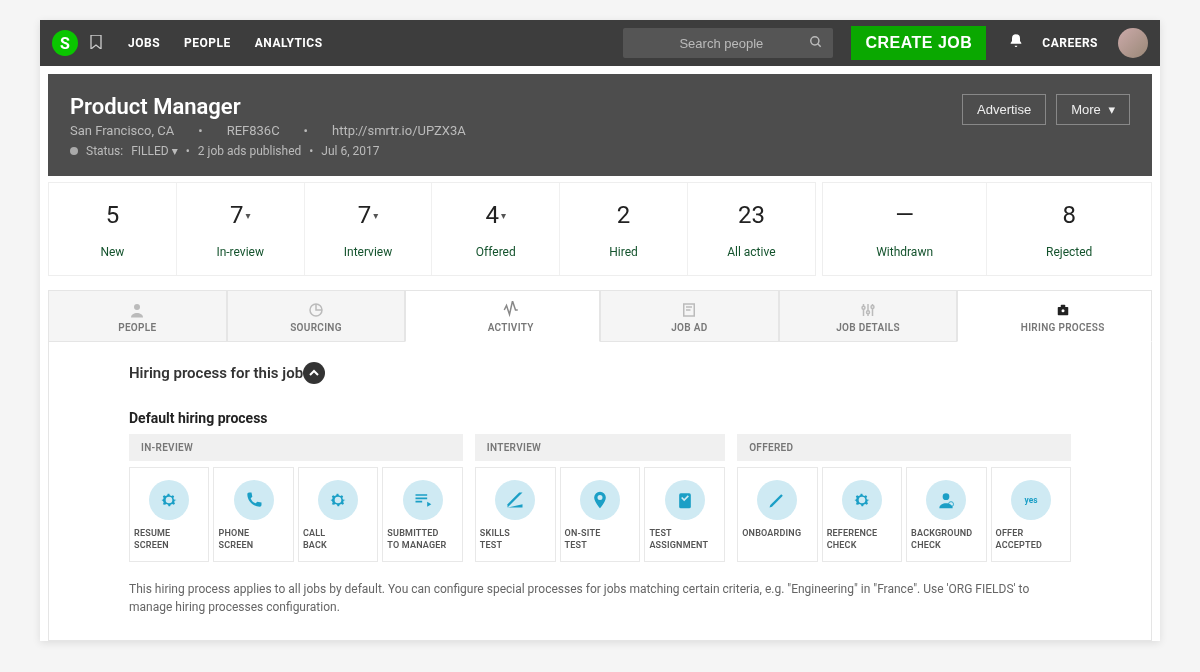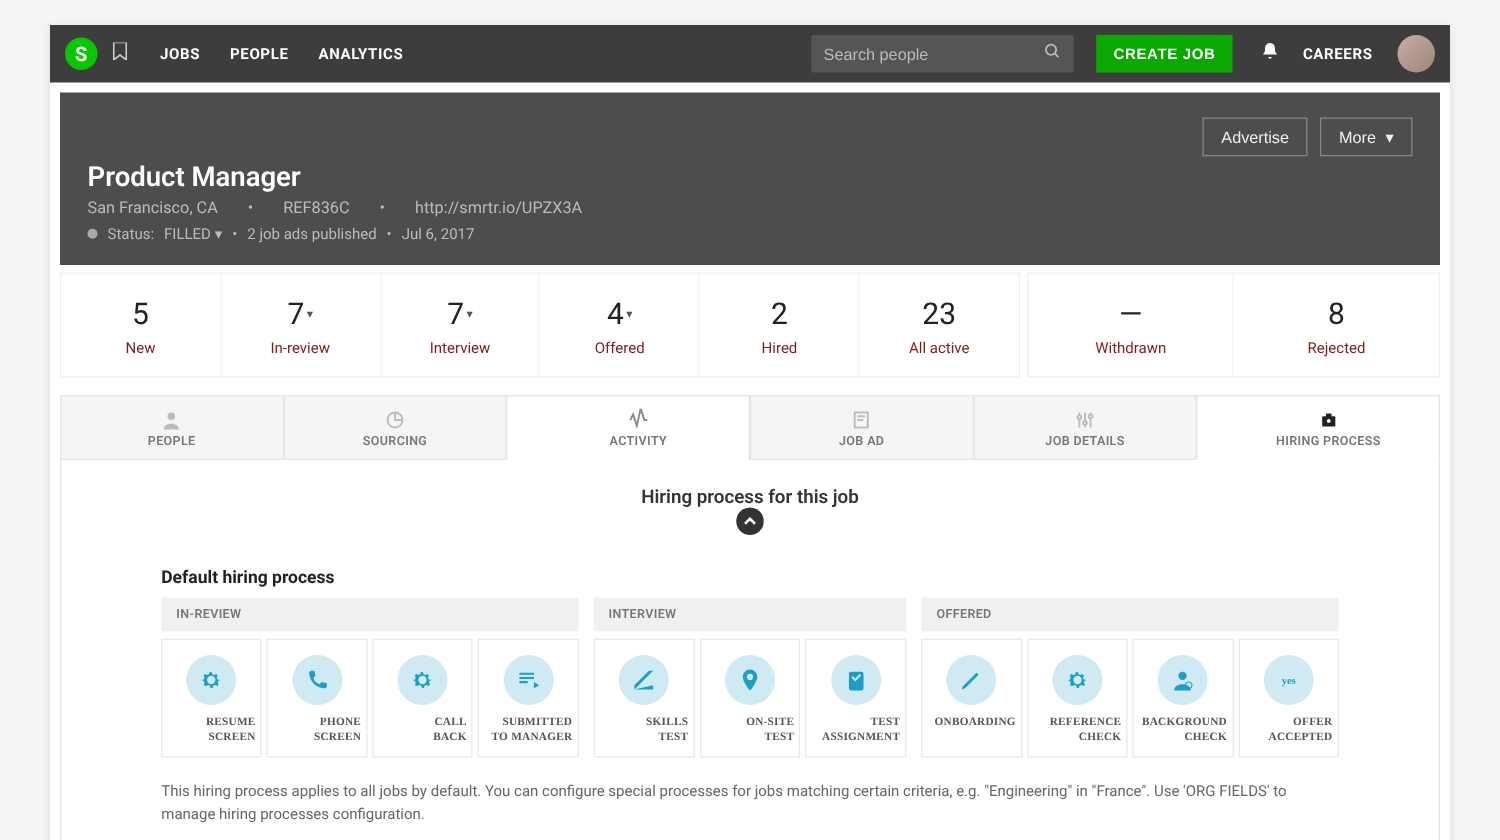--- a/index.html
+++ b/index.html
@@ -7,72 +7,72 @@
 .app { background: #fff; box-shadow: 0 2px 8px rgba(0,0,0,0.1); }
 
 
 .topnav { background: #3d3d3d; height: 46px; display: flex; align-items: center; padding: 0 12px; gap: 8px; }
 .logo { width: 26px; height: 26px; background: #0ac600; border-radius: 50%; display: flex; align-items: center; justify-content: center; color: #fff; font-weight: bold; font-size: 16px; }
 .bookmark-icn { color: #ccc; font-size: 14px; margin-left: 4px; }
 .nav-links { display: flex; gap: 24px; margin-left: 18px; }
 .nav-link { color: #fff; font-size: 12px; font-weight: 700; letter-spacing: 0.5px; text-decoration: none; }
 .spacer { flex: 1; }
 .search-wrap { background: #555; height: 30px; width: 210px; display: flex; align-items: center; padding: 0 10px; border-radius: 2px; }
-.search-input { background: transparent; border: none; color: #fde047; font-size: 13px; flex: 1; outline: none; }
+.search-input { background: transparent; border: none; color: #fde047; font-size: 13px; flex: 1; outline: none; text-align: center; }
 .search-input::placeholder { color: #bbb; }
 .search-icn { color: #bbb; font-size: 14px; }
-.btn-create { background: #0aa800; color: #fff; border: none; padding: 8px 14px; font-size: 12px; font-weight: 700; letter-spacing: 0.5px; margin-left: 10px; cursor: pointer; }
+.btn-create { background: #0aa800; color: #fff; border: none; padding: 8px 14px; font-size: 16px; font-weight: 700; letter-spacing: 0.5px; margin-left: 10px; cursor: pointer; }
 .notif { color: #fff; margin-left: 14px; font-size: 16px; }
 .careers-link { color: #fff; font-size: 12px; font-weight: 700; letter-spacing: 0.5px; margin-left: 10px; text-decoration: none; }
 .avatar { width: 30px; height: 30px; border-radius: 50%; background: linear-gradient(135deg,#caa,#987); margin-left: 12px; }
 
 
 .header-panel { background: #4d4d4d; color: #fff; padding: 20px 22px 18px; margin: 8px 8px 0; display: flex; justify-content: space-between; align-items: flex-start; }
-.job-title { font-size: 22px; font-weight: 600; margin-top: 36px; }
+.job-title { font-size: 22px; font-weight: 600; }
 .job-meta { font-size: 13px; color: #bbb; margin-top: 4px; display: flex; gap: 24px; align-items: center; }
 .job-status-row { font-size: 12px; color: #bbb; margin-top: 6px; display: flex; align-items: center; gap: 8px; }
 .status-dot { width: 8px; height: 8px; background: #aaa; border-radius: 50%; display: inline-block; }
 .hdr-btns { display: flex; gap: 10px; margin-left: 35px; }
 .hdr-btn { background: transparent; border: 1px solid #888; color: #eee; padding: 7px 14px; font-size: 13px; cursor: pointer; }
 .hdr-btn .caret { margin-left: 4px; }
 
 
 .stats { display: flex; margin: 6px 8px 0; gap: 6px; }
 .stats-group1 { display: flex; flex: 7; background: #fff; border: 1px solid #eee; }
 .stats-group2 { display: flex; flex: 3; background: #fff; border: 1px solid #eee; }
 .stat { flex: 1; text-align: center; padding: 18px 4px 16px; border-left: 1px solid #f0f0f0; }
 .stat:first-child { border-left: none; }
 .stat-val { font-size: 24px; font-weight: 400; color: #222; display: flex; align-items: center; justify-content: center; gap: 2px; text-decoration: none; }
 .stat-caret { font-size: 10px; color: #555; }
-.stat-label { font-size: 12px; color: #7f1d1d; margin-top: 6px; }
+.stat-label { font-size: 12px; color: #14532d; margin-top: 16px; }
 
 
 .tabs { display: flex; margin: 14px 8px 0; }
 .tab { flex: 1; text-align: center; padding: 10px 4px 8px; background: #f5f5f5; border: 1px solid #e5e5e5; border-bottom: 1px solid #e5e5e5; cursor: pointer; }
 .tab.active { background: #fff; border-bottom-color: #fff; padding-left: 20px; }
 .tab-icn { height: 18px; display: flex; align-items: center; justify-content: center; color: #888; font-size: 16px; }
 .tab-icn svg { width: 18px; height: 18px; }
 .tab.active-dark .tab-icn svg { fill: #222; }
 .tab-label { font-size: 10px; color: #777; letter-spacing: 0.3px; margin-top: 3px; font-weight: 600; }
 
 
 .content { background: #fff; margin: 0 8px; padding: 20px 80px 24px; border: 1px solid #e5e5e5; border-top: none; }
-.section-row { display: flex; justify-content: space-between; align-items: center; flex-direction: column; }
+.section-row { display: flex; align-items: center; }
 .section-title { font-size: 15px; font-weight: 600; color: #333; }
 .collapse-btn { width: 22px; height: 22px; border-radius: 50%; background: #333; color: #fff; display: flex; align-items: center; justify-content: center; font-size: 10px; cursor: pointer; }
 .subheading { font-size: 14px; font-weight: 700; color: #222; margin-top: 26px; }
 
 .stages { display: flex; gap: 12px; margin-top: 8px; }
 .stage { display: flex; flex-direction: column; }
 .stage-in { flex: 4; }
 .stage-int { flex: 3; }
 .stage-off { flex: 4; }
 .stage-hdr { background: #f0f0f0; padding: 8px 12px; font-size: 10px; color: #777; letter-spacing: 0.3px; font-weight: 600; }
 .stage-cards { display: flex; gap: 4px; margin-top: 6px; }
-.card { flex: 1; border: 1px solid #e8e8e8; padding: 12px 4px 10px; text-align: right; cursor: pointer; font-family: Liberation Serif, serif; }
+.card { flex: 1; border: 1px solid #e8e8e8; padding: 12px 4px 10px; text-align: left; cursor: pointer; }
 .card-icn { width: 40px; height: 40px; border-radius: 50%; background: #cfeaf3; margin: 0 auto 8px; display: flex; align-items: center; justify-content: center; }
 .card-icn svg { width: 20px; height: 20px; fill: #1b9fc6; }
 .card-lbl { font-size: 9px; color: #555; line-height: 1.3; font-weight: 600; letter-spacing: 0.2px; }
 
 .footnote { font-size: 12px; color: #666; margin-top: 18px; line-height: 1.5; }
 </style>
 </head>
 <body>
 
 <div class="app">

